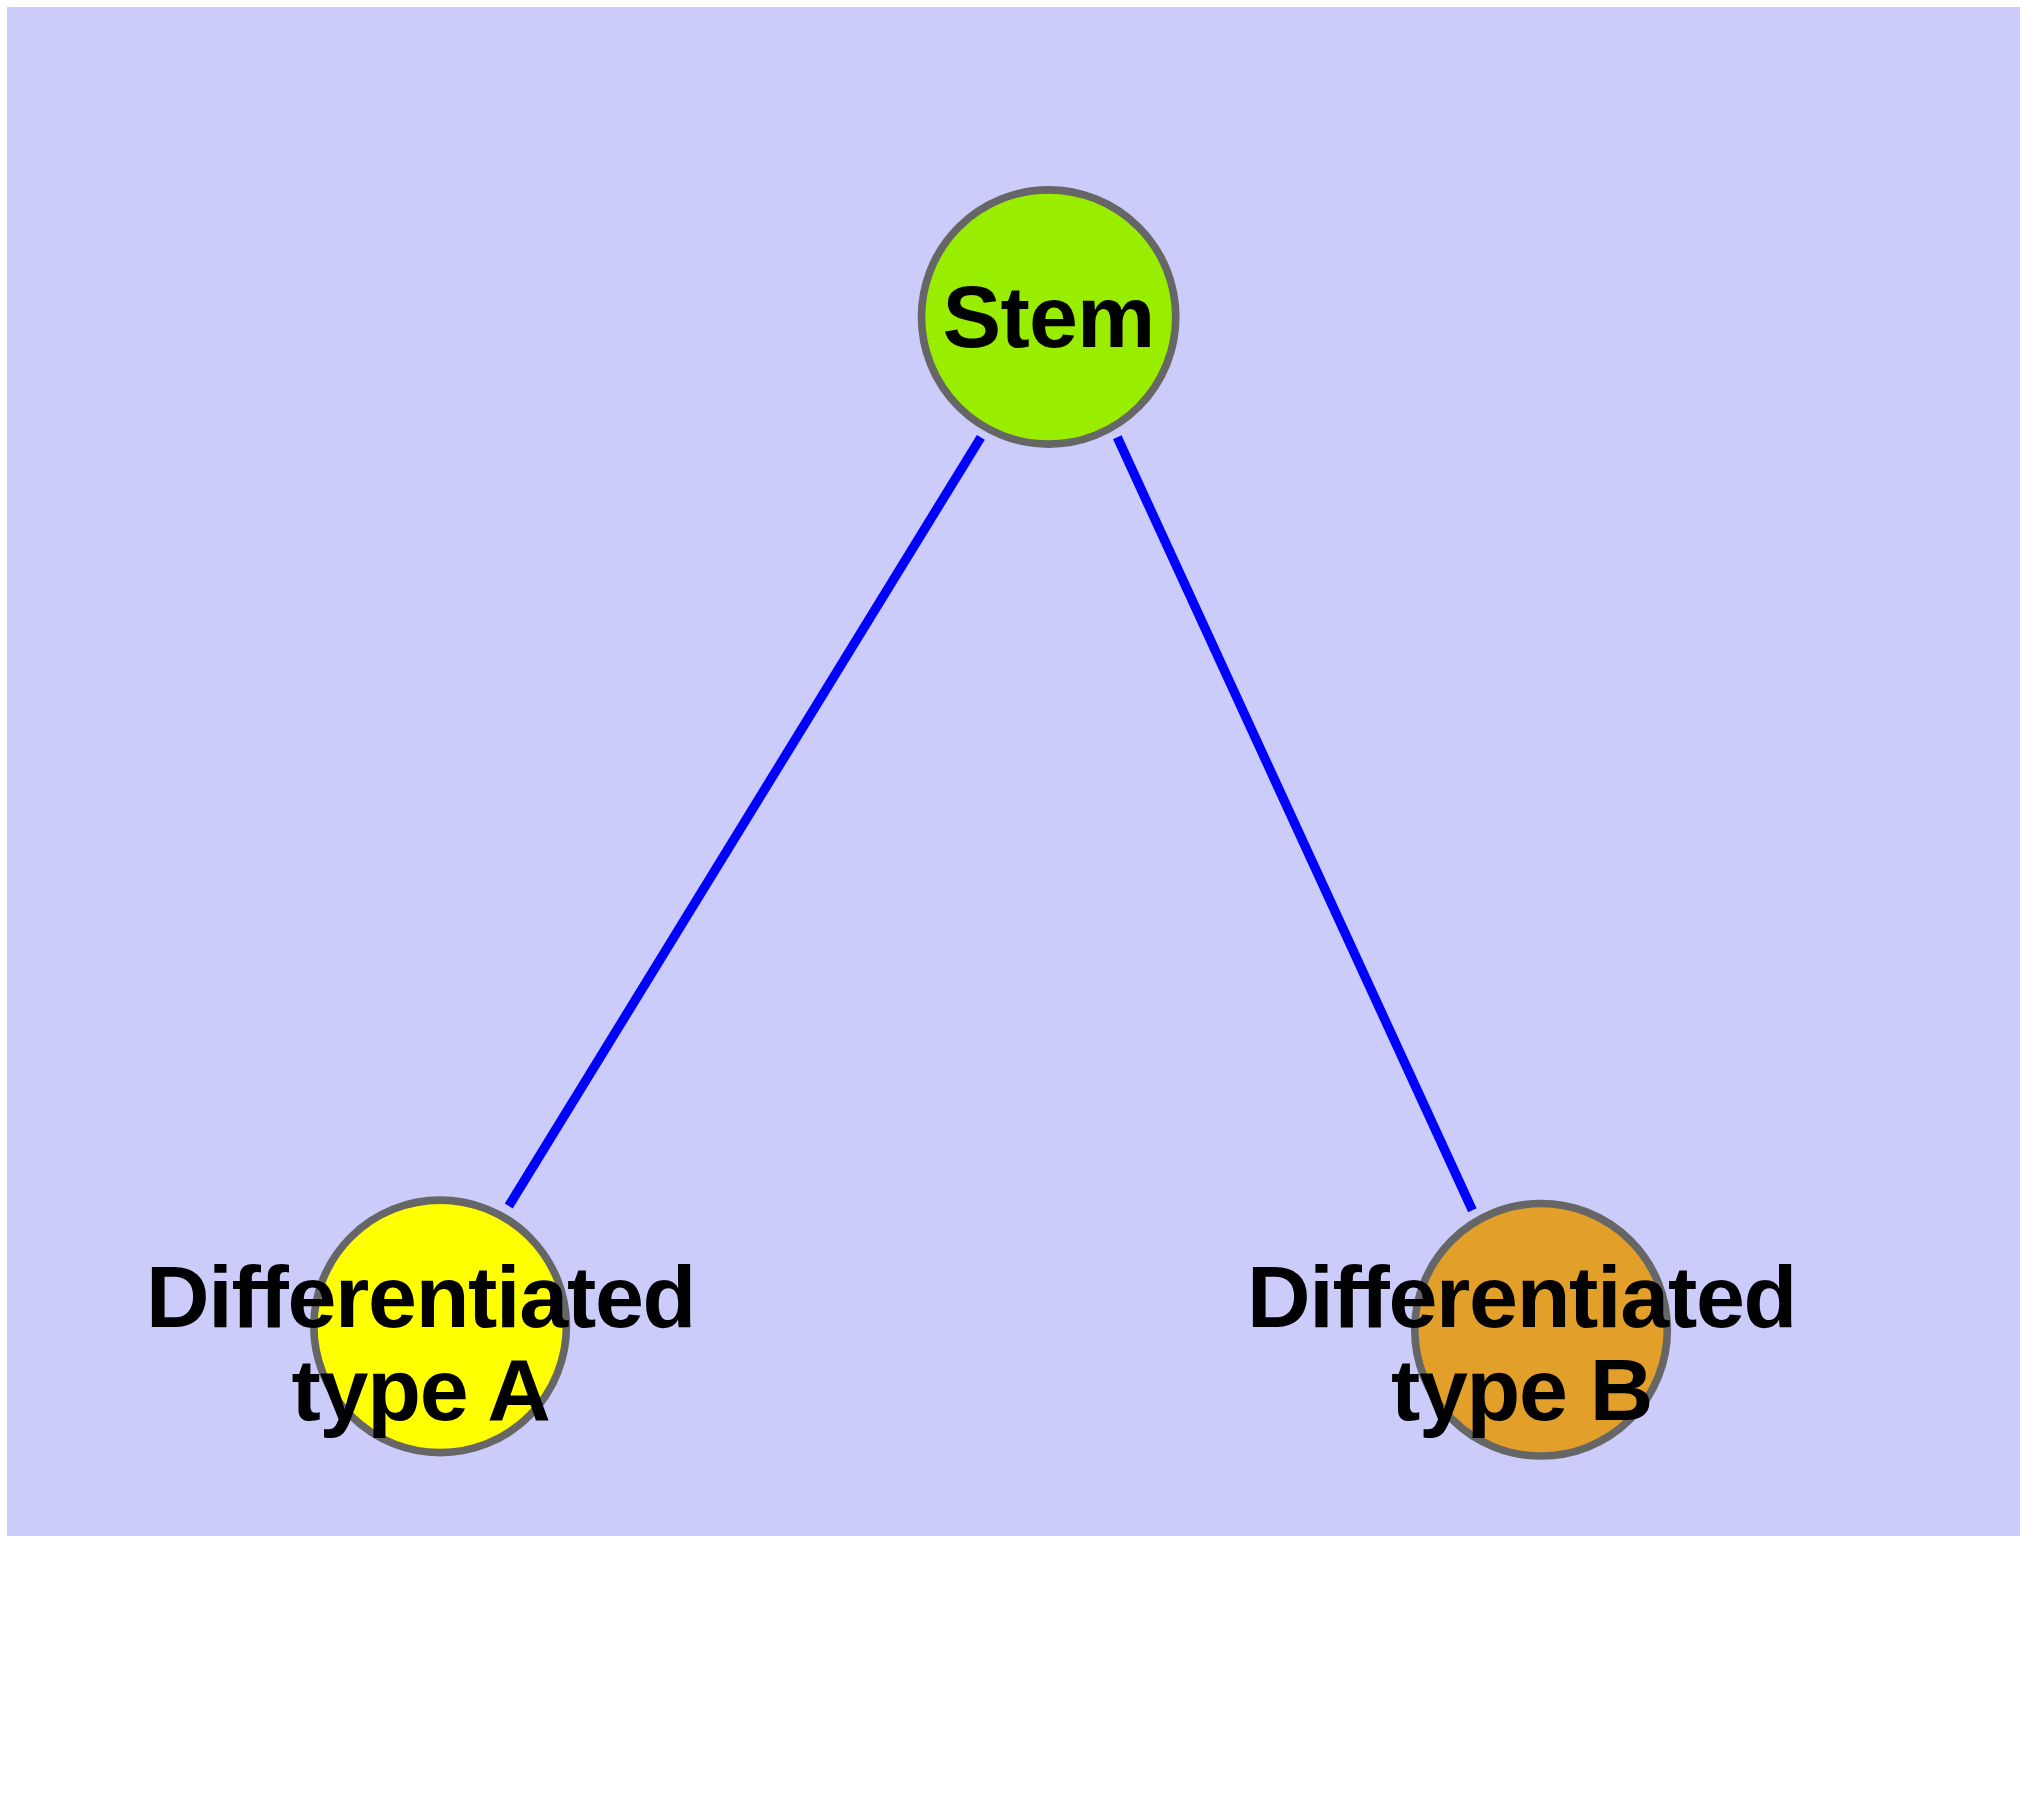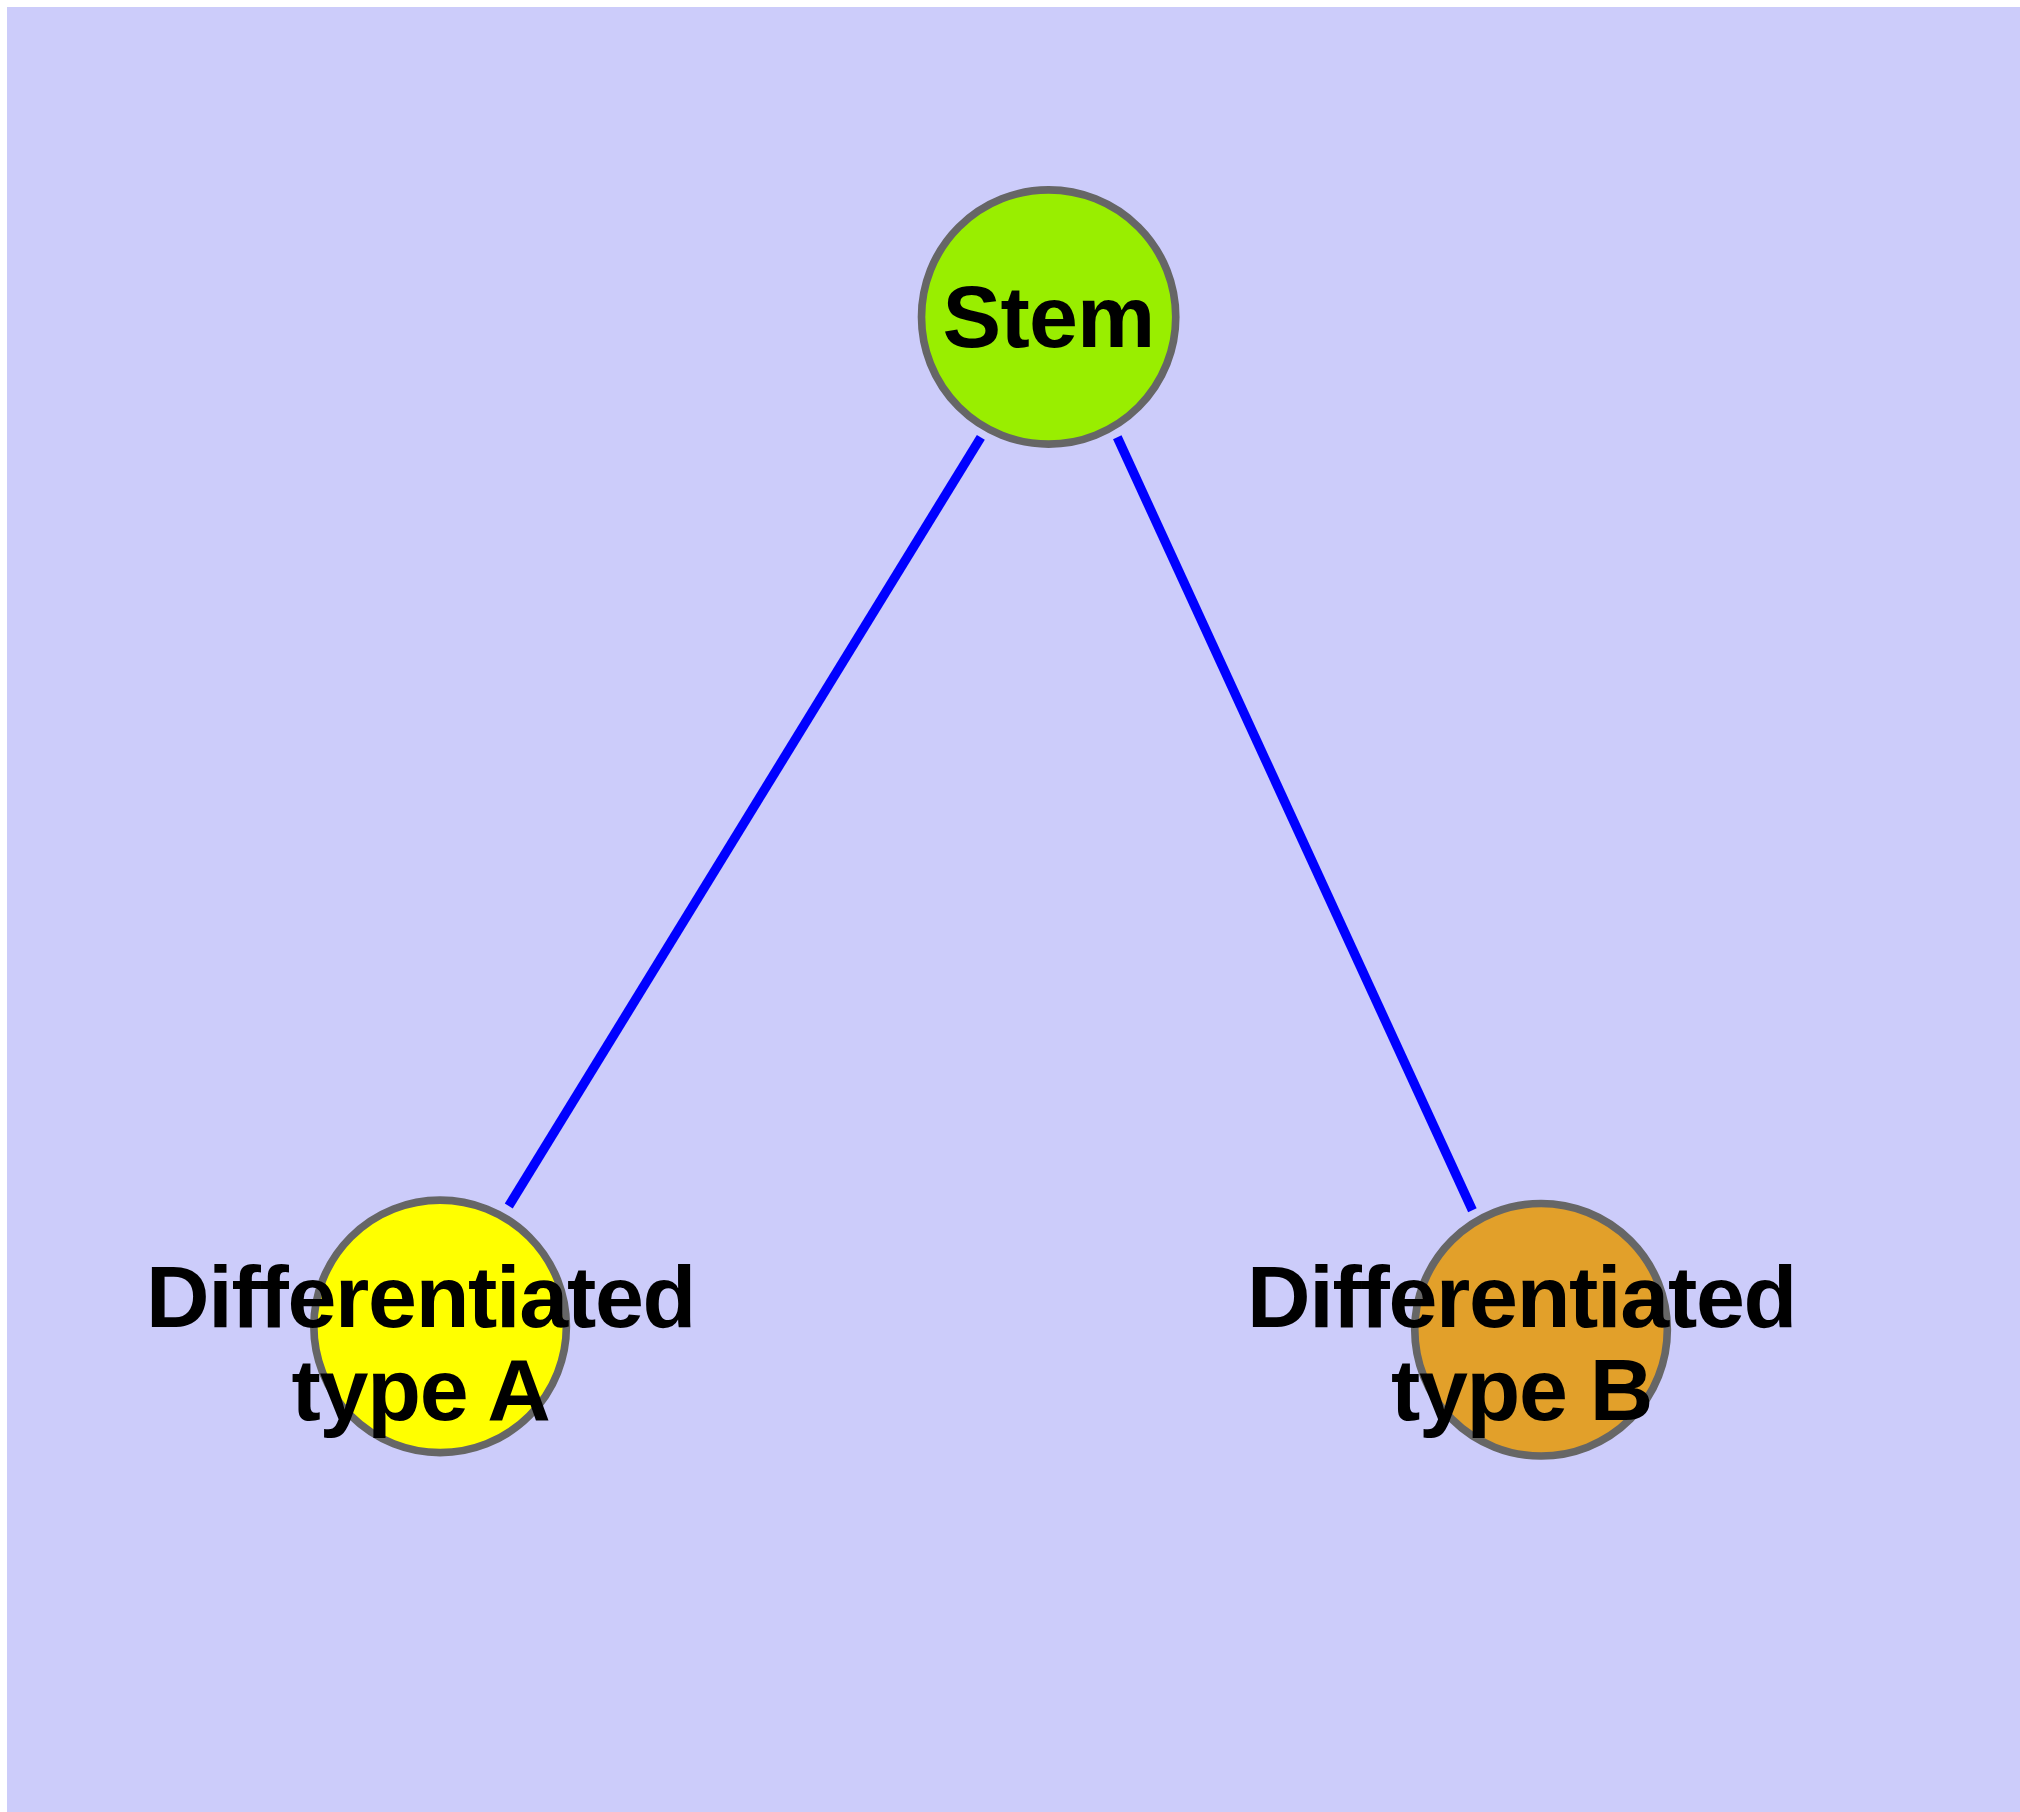--- a/index.html
+++ b/index.html
@@ -46,21 +46,21 @@
     letter-spacing: -0.8px;
   }
   .label-diff {
     font-size: 88px;
     letter-spacing: -1.3px;
   }
 </style>
 </head>
 <body>
 
-<div id="root" style="width: 2021px; height: 1812px; background: rgb(255, 255, 255);">
+<div id="root" style="width: 2021px; height: 1536px; background: rgb(255, 255, 255);">
   <div id="canvas" style="background: rgb(204, 204, 250);"></div>
 
   <svg id="graph" viewBox="0 0 2384 2138">
     <g>
       <line stroke="#0000ff" stroke-width="11" stroke-linecap="butt" x1="1157" y1="516" x2="600" y2="1423"></line>
       <line stroke="#0000ff" stroke-width="11" stroke-linecap="butt" x1="1318" y1="516" x2="1737" y2="1428"></line>
     </g>
     <g>
       <circle stroke="#666666" stroke-width="9" cx="1237" cy="374" r="150" fill="#99ee00"></circle>
       <circle stroke="#666666" stroke-width="9" cx="519" cy="1565" r="149" fill="#ffff00"></circle>

